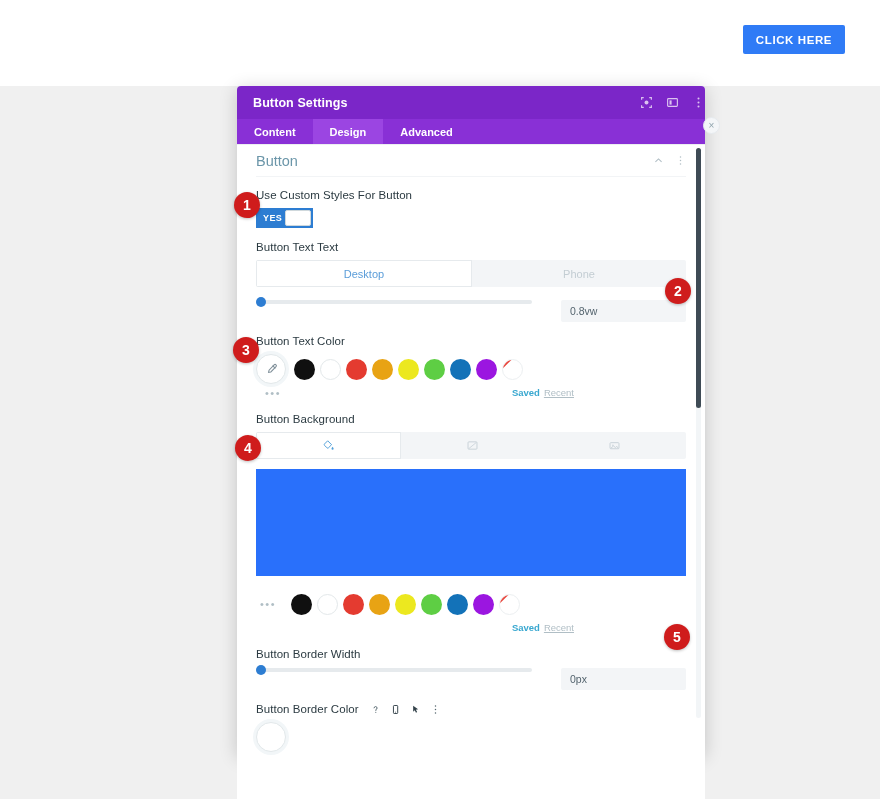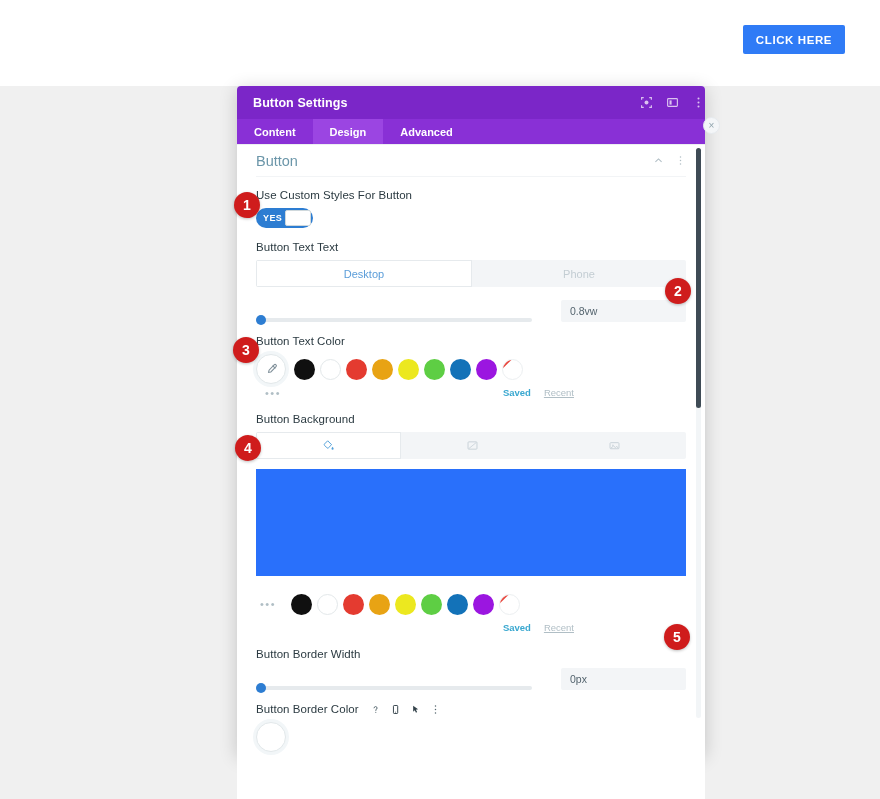--- a/index.html
+++ b/index.html
@@ -119,21 +119,21 @@
   .section-ctrls { margin-left: auto; display: flex; align-items: center; gap: 11px; color: #b0bec5; }
 
   .field-label {
     font-size: 11.5px; color: #2b3a41; margin-bottom: 7px; letter-spacing: .05px;
   }
   .field { margin-bottom: 13px; position: relative; }
 
   
   .toggle {
     width: 57px; height: 20px; background: #2d7dd2;
-    border-radius: 10px; display: flex; align-items: center;
+    border-radius: 0; display: flex; align-items: center;
     position: relative;
   }
   .toggle-txt {
     font-size: 9px; font-weight: bold; color: #fff;
     margin-left: 7px; letter-spacing: .4px;
   }
   .toggle-knob {
     position: absolute; right: 2px; top: 2px;
     width: 26px; height: 16px; background: #fff;
     border: 1px solid #cfd8dc; border-radius: 2px;
@@ -147,21 +147,21 @@
   .devtab {
     flex: 1; display: flex; align-items: center; justify-content: center;
     font-size: 11px; background: #f3f5f7; color: #c3cdd3;
   }
   .devtab.active {
     background: #fff; color: #5b9dd9;
     border: 1px solid #e6eaed;
   }
 
   
-  .slider-row { display: flex; align-items: flex-end; gap: 4px; margin-top: 13px; }
+  .slider-row { display: flex; align-items: flex-start; gap: 4px; margin-top: 13px; }
   .slider {
     position: relative; width: 276px; height: 4px;
     background: #e6eaed; border-radius: 2px;
   }
   .slider-knob {
     position: absolute; left: 0px; top: -3px;
     width: 10px; height: 10px; border-radius: 50%; background: #2d7dd2;
   }
   .num-input {
     margin-left: auto;
@@ -191,21 +191,21 @@
   .sw-none:after {
     content: ""; position: absolute; left: 50%; top: -3px;
     width: 1.6px; height: 27px; background: #e8453c;
     transform: rotate(45deg) translateX(-50%); transform-origin: top;
   }
   .palette-foot {
     display: flex; align-items: center; height: 15px;
     margin-top: 1px; position: relative;
   }
   .dots-3 { color: #b0bec5; font-size: 11px; letter-spacing: 1.5px; padding-left: 9px; }
-  .saved-recent { margin-left: auto; display: flex; gap: 13px; padding-right: 112px; }
+  .saved-recent { margin-left: auto; display: flex; gap: 4px; padding-right: 112px; }
   .lnk-saved { font-size: 9.5px; color: #3aa8d0; font-weight: bold; }
   .lnk-recent { font-size: 9.5px; color: #b0bec5; text-decoration: underline; }
 
   
   .bgtabs { display: flex; height: 27px; border-radius: 2px; overflow: hidden; }
   .bgtab {
     flex: 1; display: flex; align-items: center; justify-content: center;
     background: #f3f5f7; color: #c8d2d8;
   }
   .bgtab.active { background: #fff; border: 1px solid #e6eaed; color: #4f9ed8; }

